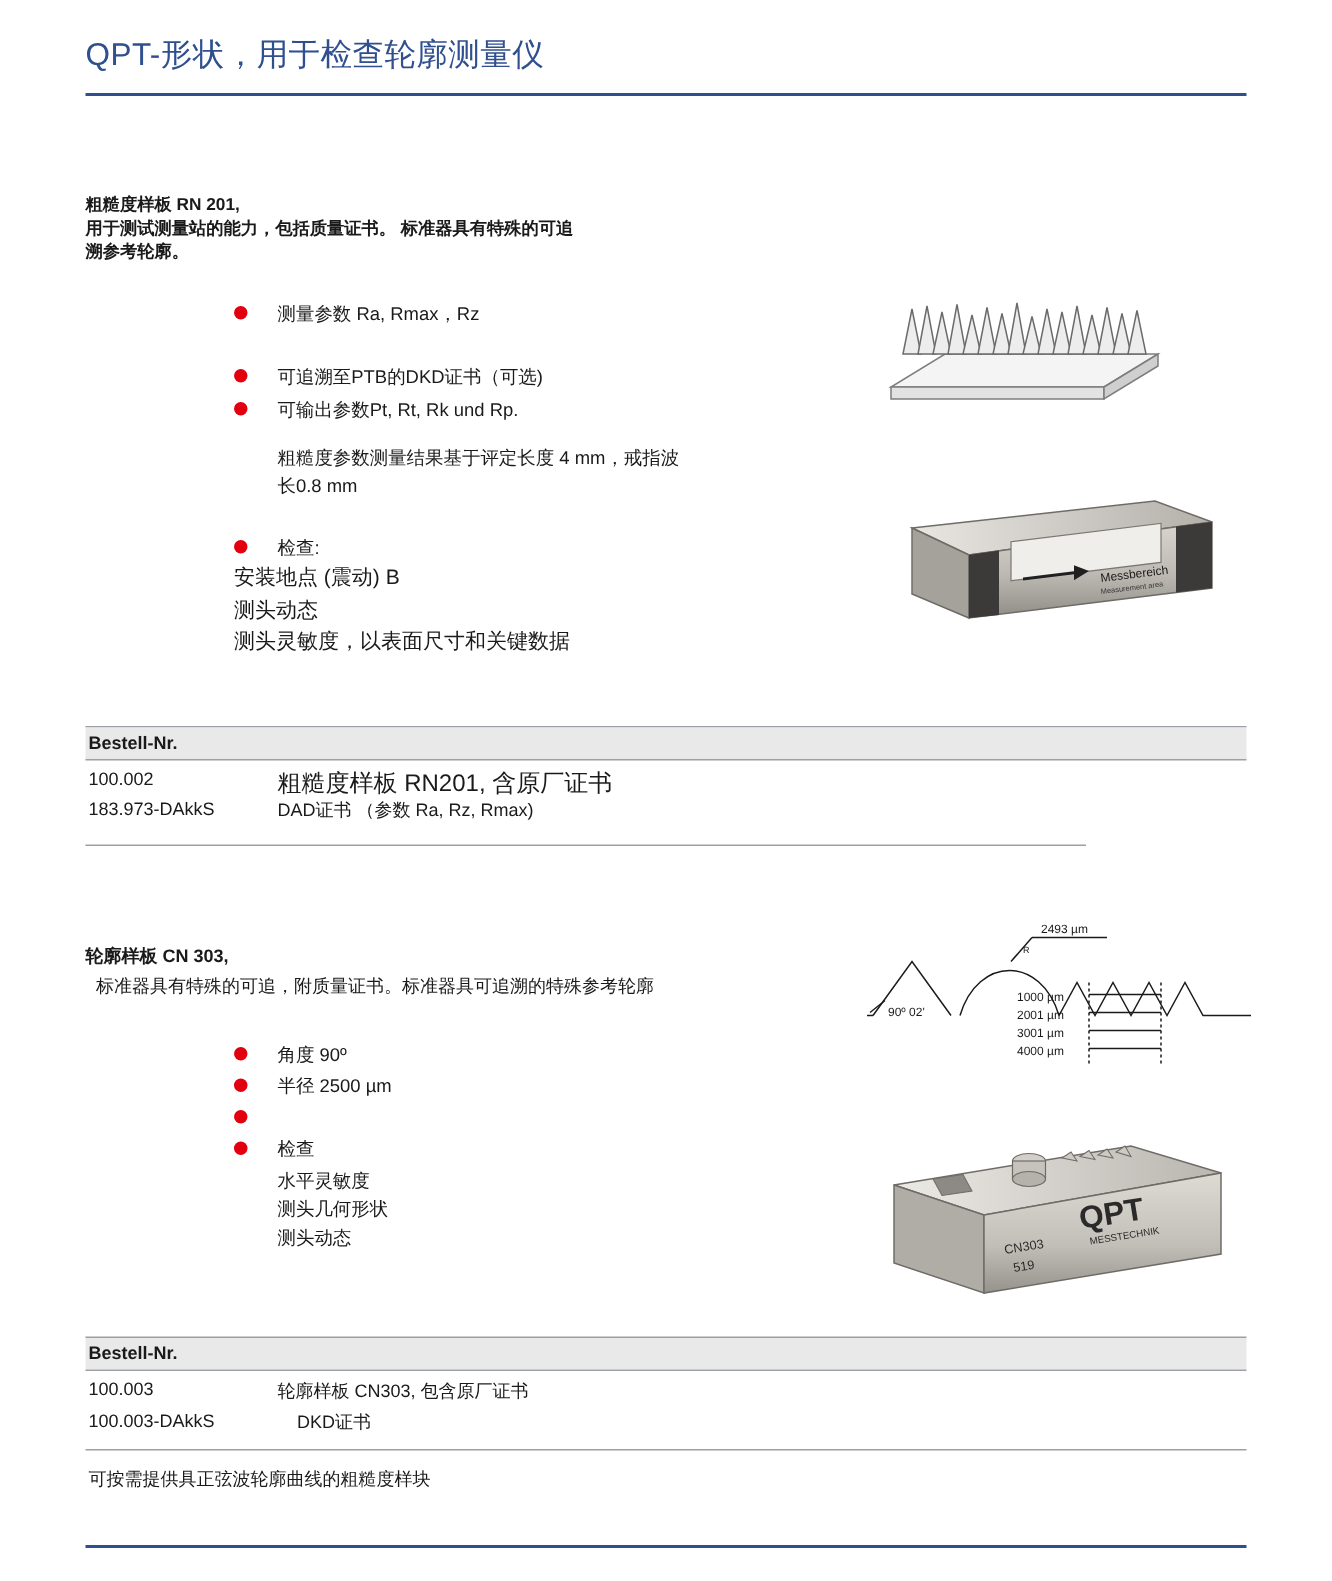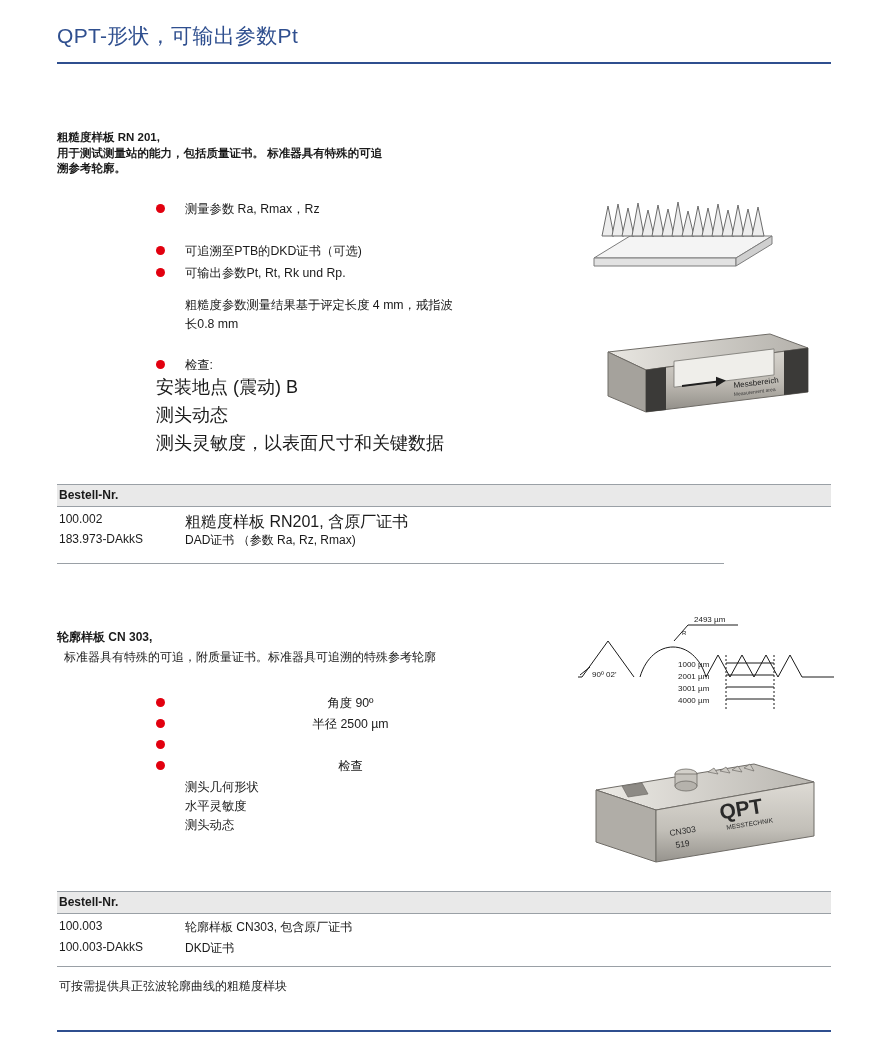--- a/index.html
+++ b/index.html
@@ -86,21 +86,21 @@
     font-size: 12.3px;
     line-height: 1.55;
   }
 
   .b1-1 { position: absolute; left: 0; top: 0; width: 400px; }
   .b1-2 { position: absolute; left: 0; top: 42px; width: 400px; }
   .b1-3 { position: absolute; left: 0; top: 64px; width: 400px; }
   .b1-3sub { position: absolute; left: 0; top: 96px; width: 370px; }
   .b1-4 { position: absolute; left: 0; top: 156px; width: 400px; }
   .b1-4sub { position: absolute; left: 0; top: 174px; width: 400px; }
-  .b1-4sub div { line-height: 1.55; font-size: 18px; }
+  .b1-4sub div { line-height: 1.55; font-size: 14px; }
 
   
   .img-comb {
     position: absolute;
     left: 586px;
     top: 196px;
     width: 245px;
     height: 82px;
   }
   .img-box1 {
@@ -172,21 +172,21 @@
     font-size: 12px;
     width: 500px;
     line-height: 1.5;
   }
   .bullets2 {
     position: absolute;
     left: 156px;
     top: 694px;
     width: 360px;
   }
-  .b2row { position: relative; height: 21px; text-align: center; }
+  .b2row { position: relative; height: 21px; }
   .b2row .dot { top: 4px; }
   .b2sub { margin-left: 29px; font-size: 12.3px; line-height: 1.55; }
 
   
   .draw2 {
     position: absolute;
     left: 578px;
     top: 615px;
     width: 256px;
     height: 125px;
@@ -228,21 +228,21 @@
     position: absolute;
     left: 57px;
     top: 913px;
     width: 774px;
     height: 1px;
     background: #9aa0a6;
   }
   .tbl2-r1c1 { position: absolute; left: 59px; top: 919px; font-size: 12px; }
   .tbl2-r1c2 { position: absolute; left: 185px; top: 919px; font-size: 12px; }
   .tbl2-r2c1 { position: absolute; left: 59px; top: 940px; font-size: 12px; }
-  .tbl2-r2c2 { position: absolute; left: 185px; top: 940px; font-size: 12px; }
+  .tbl2-r2c2 { position: absolute; left: 198px; top: 940px; font-size: 12px; }
   .tbl2-rule-bot {
     position: absolute;
     left: 57px;
     top: 966px;
     width: 774px;
     height: 1px;
     background: #9aa0a6;
   }
 
   .footnote {
@@ -260,21 +260,21 @@
     background: #2f4f8f;
   }
 
   .svgwrap { position: absolute; left: 0; top: 0; }
 </style>
 </head>
 <body>
 
 <div class="page">
 
-  <div class="page-title">QPT-形状，可输出参数Pt</div>
+  <div class="page-title">QPT-形状，用于检查轮廓测量仪</div>
   <div class="title-rule"></div>
 
   <div class="sec1-heading">
     <span class="ln">粗糙度样板 RN 201,</span>
     <span class="ln">用于测试测量站的能力，包括质量证书。 标准器具有特殊的可追</span>
     <span class="ln">溯参考轮廓。</span>
   </div>
 
   <div class="bullets1">
 
@@ -394,22 +394,22 @@
       <span class="btxt">半径 2500 µm</span>
     </div>
     <div class="b2row">
       <span class="dot"></span>
     </div>
     <div class="b2row">
       <span class="dot"></span>
       <span class="btxt">检查</span>
     </div>
     <div>
+      <div class="b2sub">水平灵敏度</div>
       <div class="b2sub">测头几何形状</div>
-      <div class="b2sub">水平灵敏度</div>
       <div class="b2sub">测头动态</div>
     </div>
   </div>
 
   <div class="draw2">
     <svg class="svgwrap" width="256" height="125" viewBox="0 0 256 125">
       <g stroke="#1a1a1a" fill="none" stroke-width="1">
 
         <path d="M4,62 L30,26 L56,62"></path>
 

